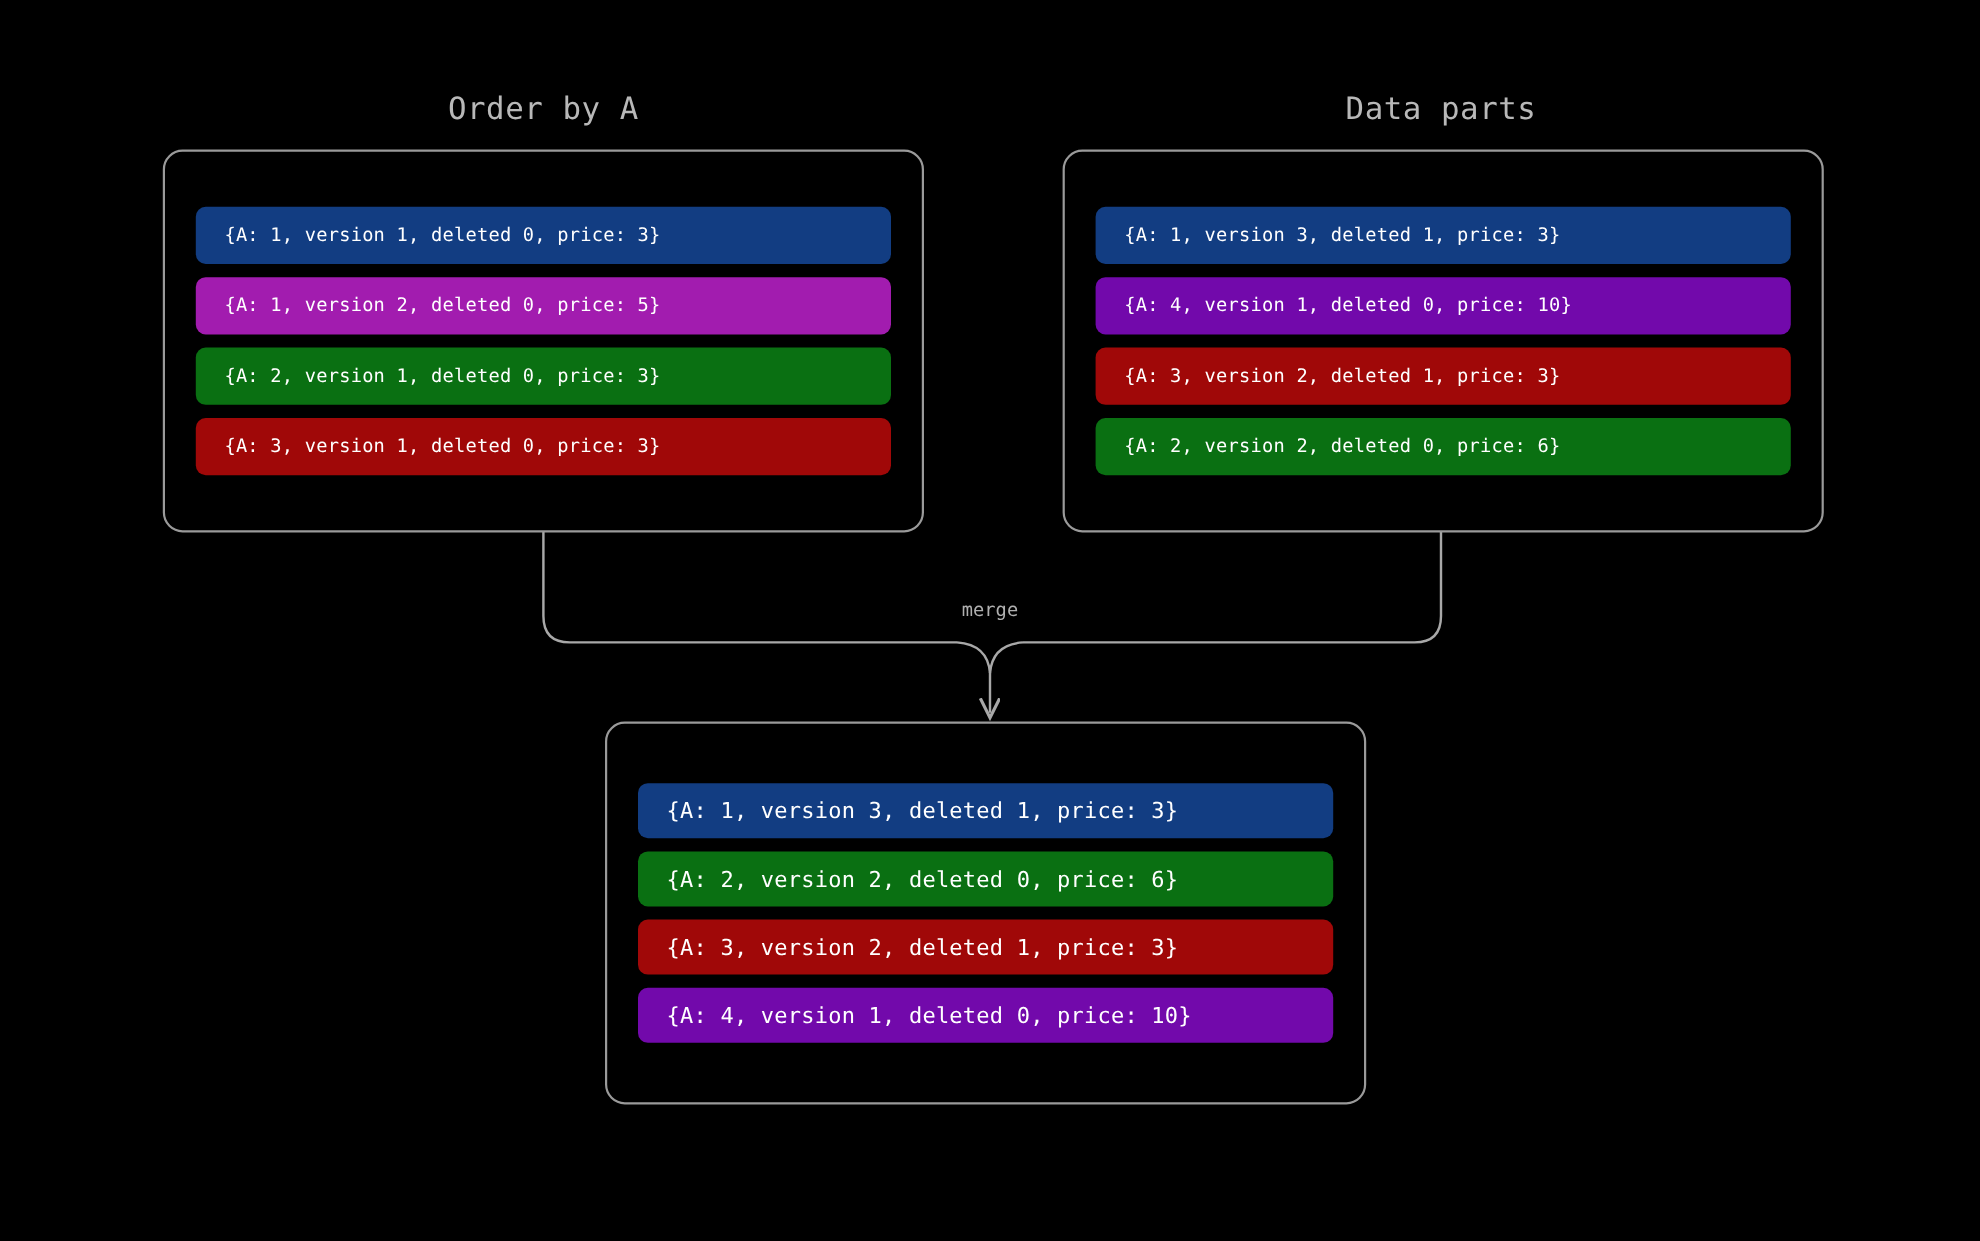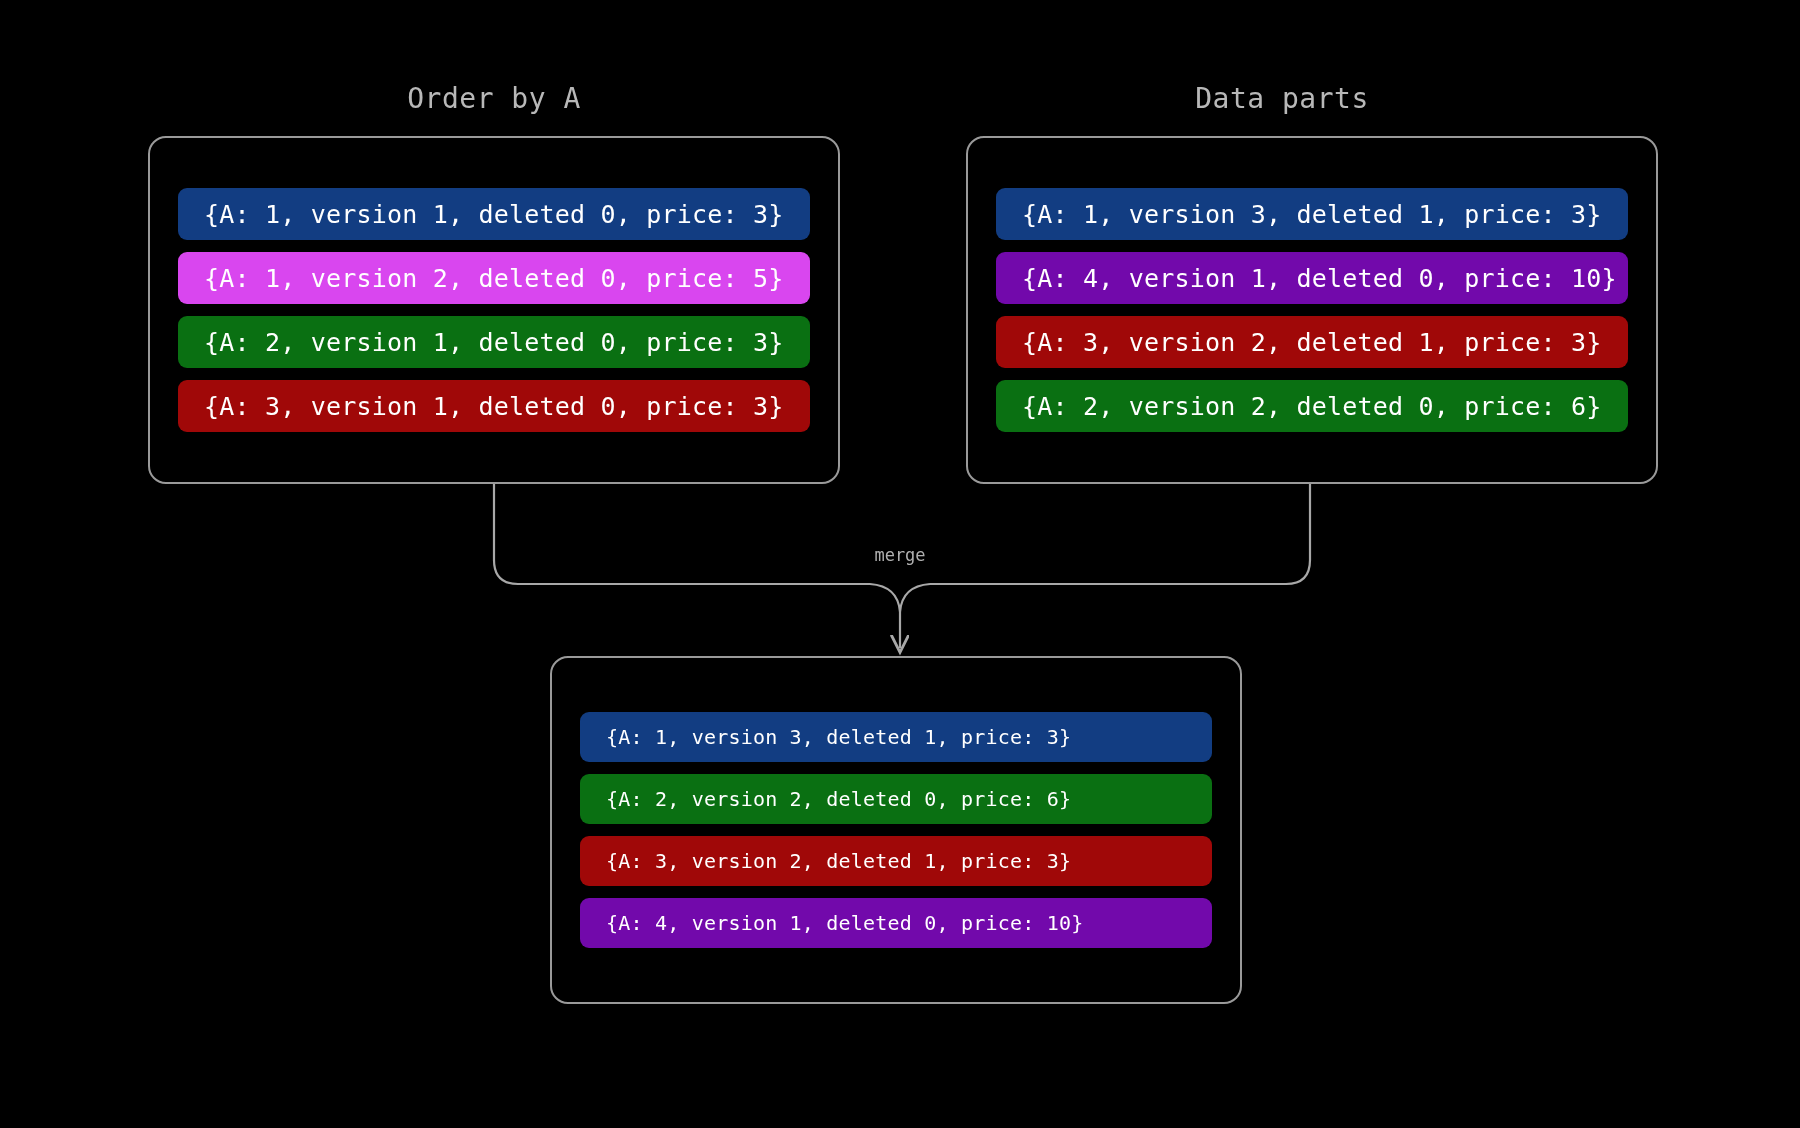--- a/index.html
+++ b/index.html
@@ -50,21 +50,21 @@
     padding: 0 28px;
     box-sizing: border-box;
   }
   .row {
     border-radius: 9px;
     box-sizing: border-box;
     display: flex;
     align-items: center;
     color: #ffffff;
     font-family: "DejaVu Sans Mono", "Liberation Mono", monospace;
-    font-size: 25px;
+    font-size: 17px;
     letter-spacing: 0.2px;
     white-space: nowrap;
     width: 100%;
     height: 52px;
     padding-left: 26px;
   }
   .row.small { font-size: 20px; height: 50px; }
 
   #connector-svg {
     position: absolute;
@@ -102,33 +102,33 @@
 
   <div class="merge-label" style="left:900px; top:545px;">merge</div>
 
   <div class="panel-title" style="left:494px; top:82px;">Order by A</div>
 
   <div class="panel" style="left:148px; top:136px; width:692px; height:348px;">
     <div class="rows">
       <div class="row" style="background:#123d82;">
         <span>{A: 1, version 1, deleted 0, price: 3}</span>
       </div>
-      <div class="row" style="background:#d946ef;">
+      <div class="row" style="background:#a21caf;">
         <span>{A: 1, version 2, deleted 0, price: 5}</span>
       </div>
       <div class="row" style="background:#0a7012;">
         <span>{A: 2, version 1, deleted 0, price: 3}</span>
       </div>
       <div class="row" style="background:#a00808;text-align:center;">
         <span>{A: 3, version 1, deleted 0, price: 3}</span>
       </div>
     </div>
   </div>
 
-  <div class="panel-title" style="left:1282px; top:82px;">Data parts</div>
+  <div class="panel-title" style="left:1310px; top:82px;">Data parts</div>
 
   <div class="panel" style="left:966px; top:136px; width:692px; height:348px;">
     <div class="rows">
       <div class="row" style="background:#123d82;">
         <span>{A: 1, version 3, deleted 1, price: 3}</span>
       </div>
       <div class="row" style="background:#7209ab;">
         <span>{A: 4, version 1, deleted 0, price: 10}</span>
       </div>
       <div class="row" style="background:#a00808;">

